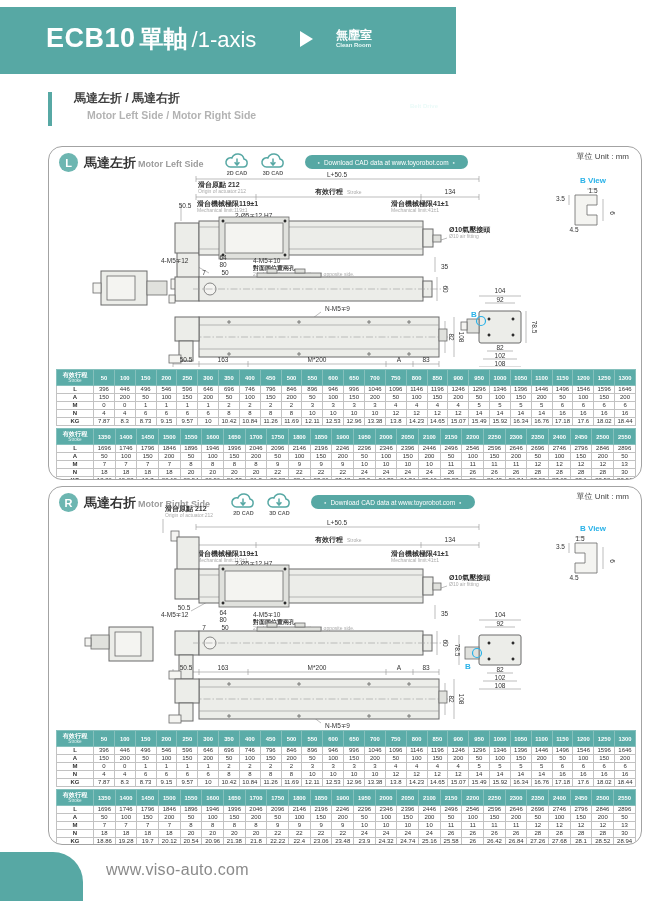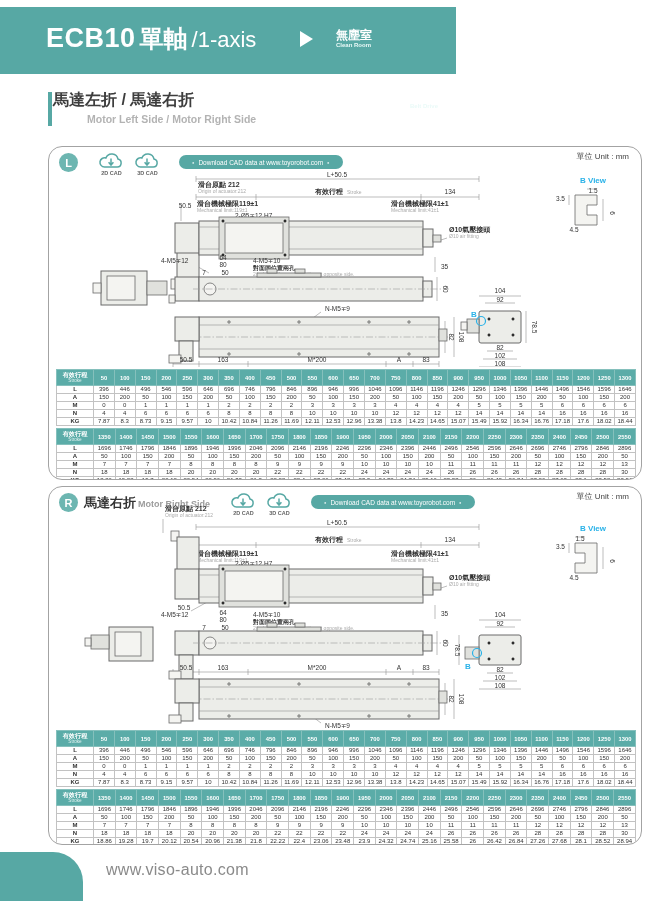--- a/index.html
+++ b/index.html
@@ -13,21 +13,21 @@
   .band-title .axis  { font-size:22px; font-weight:normal; margin-left:4px; }
   .badge-feat { position:absolute; top:22px; display:flex; align-items:center; gap:23px; }
   .feat-1 { left:300px; } .feat-2 { left:374px;margin-top:48px; }
   .tri { width:0; height:0; border-left:13px solid #fff; border-top:8px solid transparent; border-bottom:8px solid transparent; }
   .feat-txt .fcn { color:#fff; font-size:12px; font-weight:bold; line-height:13px; }
   .feat-txt .fen { color:#eafaf8; font-size:6px; font-weight:bold; line-height:7px; }
 
   
   .section { position:absolute; left:48px; top:90px; }
   .sec-bar { position:absolute; left:0; top:2px; width:4px; height:34px; background:#57a8a4; }
-  .sec-cn { margin-left:5px; font-size:16px; font-weight:bold; color:#3d3d3d; }
+  .sec-cn { margin-left:26px; font-size:12px; font-weight:bold; color:#3d3d3d; }
   .sec-en { margin-left:11px; font-size:10.5px; font-weight:bold; color:#b3b3b3; margin-top:2px;padding-left:28px; }
 
   
   .panel { position:absolute; left:48px; width:594px; border:1px solid #a3a3a3; border-radius:14px; background:#fff; overflow:hidden; }
   .panel-l { top:146px; height:334px; }
   .panel-r { top:486px; height:359px; }
   .panel-head { position:absolute; left:10px; top:6px; display:flex; align-items:flex-start; gap:6px; }
   .pbadge { width:19px; height:19px; border-radius:50%; background:#6db6b1; color:#fff; font-size:11px; font-weight:bold; display:flex; align-items:center; justify-content:center; }
   .ptitle-cn { font-size:13px; font-weight:bold; color:#333; line-height:19px; }
   .ptitle-en { font-size:9px; font-weight:bold; color:#9c9c9c; line-height:19px; margin-left:2px; }
@@ -96,20 +96,21 @@
 
 <div class="section">
   <div class="sec-bar"></div>
   <div class="sec-cn">馬達左折 / 馬達右折</div>
   <div class="sec-en">Motor Left Side / Motor Right Side</div>
 </div>
 
 <div class="panel panel-l">
   <div class="panel-head">
     <div class="pbadge">L</div>
+    <div><span class="ptitle-cn">馬達左折</span><span class="ptitle-en">Motor Left Side</span></div>
     <div class="cad-group">
       <div class="cad-item">
         <svg width="27" height="19" viewBox="0 0 27 19">
             <path d="M6.5,15 a4.6,4.6 0 1 1 1.4,-9 a6.3,6.3 0 0 1 12.1,1.1 a4,4 0 0 1 -0.7,7.9 z" fill="none" stroke="#57a8a4" stroke-width="1.5"></path>
             <path d="M13,6.5 v6 M10.6,10.2 L13,13 L15.4,10.2" fill="none" stroke="#57a8a4" stroke-width="1.5"></path>
           </svg>
         <div class="clabel">2D CAD</div>
       </div>
       <div class="cad-item">
         <svg width="27" height="19" viewBox="0 0 27 19">

